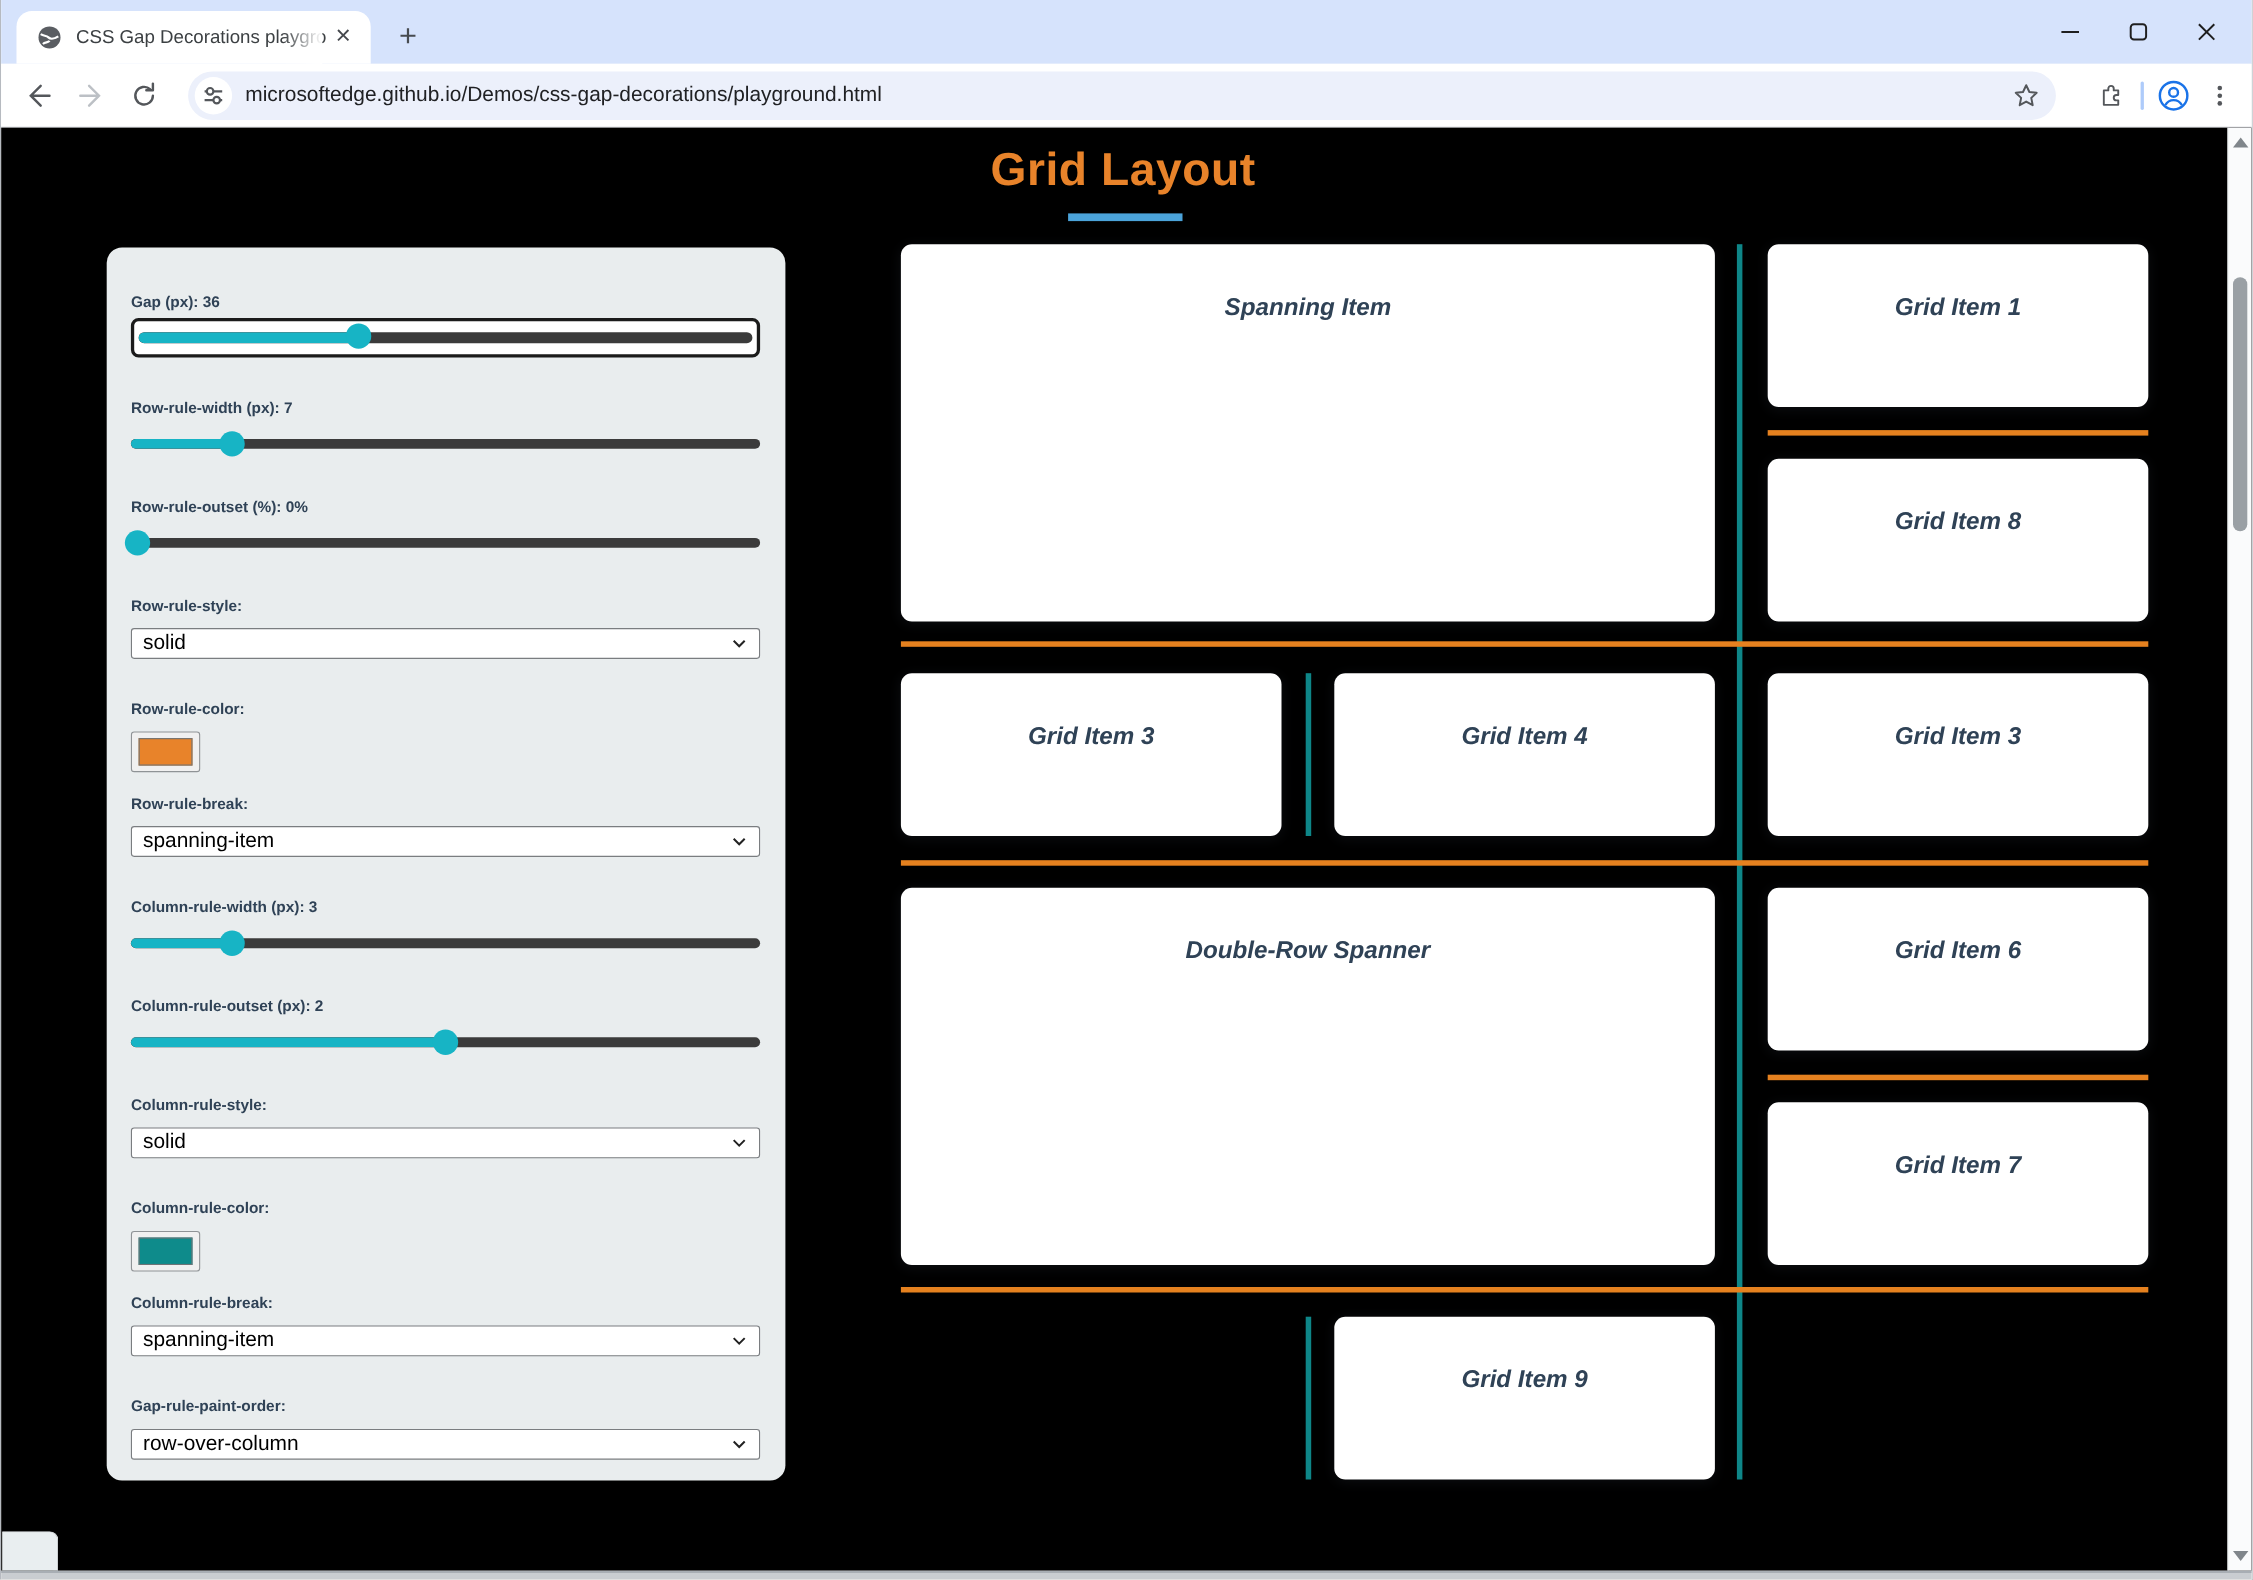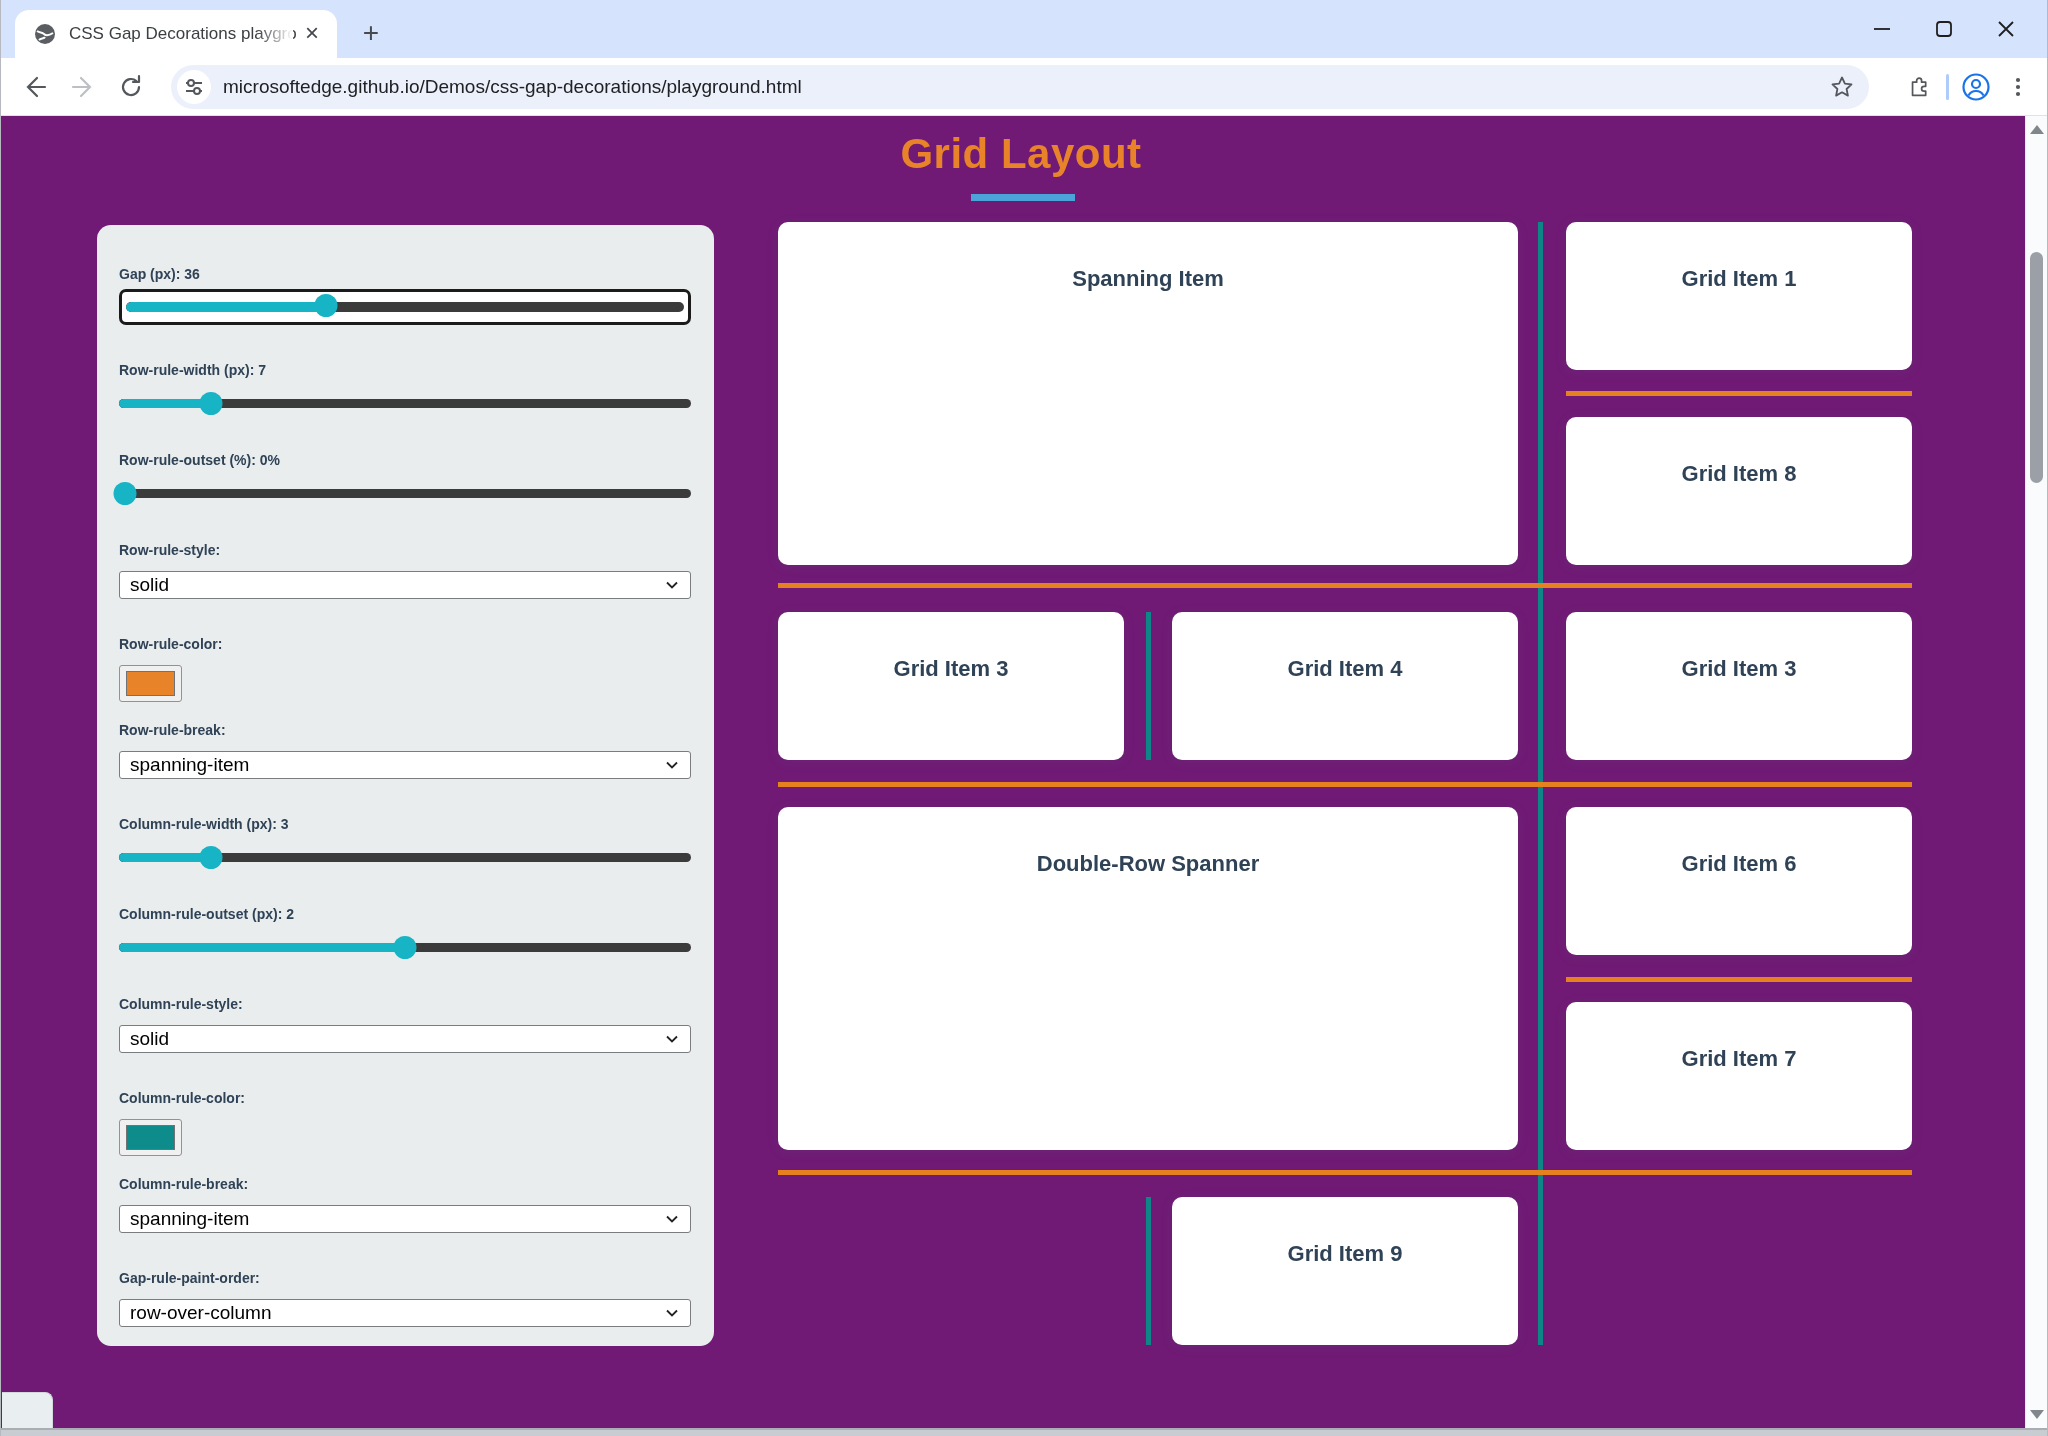--- a/index.html
+++ b/index.html
@@ -37,21 +37,21 @@
     border-radius:22px;display:flex;align-items:center;padding:0 10px 0 6px;
   }
   .site-perm{width:34px;height:34px;background:#fff;border-radius:50%;display:flex;align-items:center;justify-content:center;}
   .url-text{margin-left:12px;font-size:19px;color:#202124;white-space:nowrap;}
   .star{margin-left:auto;width:34px;height:34px;display:flex;align-items:center;justify-content:center;}
   .tool-right{position:absolute;right:8px;top:7px;height:44px;display:flex;align-items:center;}
   .tr-ico{width:42px;height:42px;display:flex;align-items:center;justify-content:center;}
   .tr-sep{width:3px;height:26px;background:#aecbfa;border-radius:2px;margin:0 6px;}
   .toolbar-divider{position:absolute;left:0;right:0;top:115px;height:1px;background:#dfe2e6;}
   
-  .content{position:absolute;left:0;top:116px;right:0;bottom:8px;background:#701a75;overflow:hidden;}
+  .content{position:absolute;left:0;top:116px;right:0;bottom:8px;background:#000000;overflow:hidden;}
   .page-title{
     margin:0;position:absolute;left:0;top:14px;width:2040px;text-align:center;
     font-size:42px;font-weight:700;color:#e8832a;letter-spacing:.5px;
   }
   .title-underline{position:absolute;left:970px;top:78px;width:104px;height:7px;background:#4ba3da;}
   
   .panel{
     position:absolute;left:96px;top:109px;width:617px;height:1121px;background:#e9edee;
     border-radius:14px;padding:37px 23px 0 22px;
   }
@@ -67,21 +67,21 @@
     height:28px;background:#fff;border:1px solid #7a7d80;border-radius:3px;margin-bottom:33px;
     display:flex;align-items:center;padding:0 10px;font-size:19px;color:#000;
   }
   .selectbox .chev{margin-left:auto;}
   .colorwell{
     width:63px;height:37px;background:#f0f0f0;border:1px solid #8f9396;border-radius:3px;
     margin-bottom:16px;display:flex;align-items:center;justify-content:center;
   }
   .colorwell .swatch{width:49px;height:25px;border:1px solid #6f7376;}
   
-  .grid{position:absolute;left:777px;top:106px;width:1134px;height:1123px;}
+  .grid{position:absolute;left:818px;top:106px;width:1134px;height:1123px;font-style:italic;}
   .card{
     position:absolute;background:#fff;border-radius:10px;
     box-shadow:0 2px 12px rgba(90,105,130,.13),0 0 2px rgba(0,0,0,.05);
     text-align:center;padding-top:44px;font-size:22px;font-weight:600;color:#2f4256;
   }
   .rule-col{position:absolute;width:5px;background:#0e8688;z-index:1;}
   .rule-row{position:absolute;height:5px;background:#e5811f;z-index:2;}
   .c-sp{left:0;top:0;width:740px;height:343px;}
   .c-i1{left:788px;top:0;width:346px;height:148px;}
   .c-i2{left:788px;top:195px;width:346px;height:148px;}

